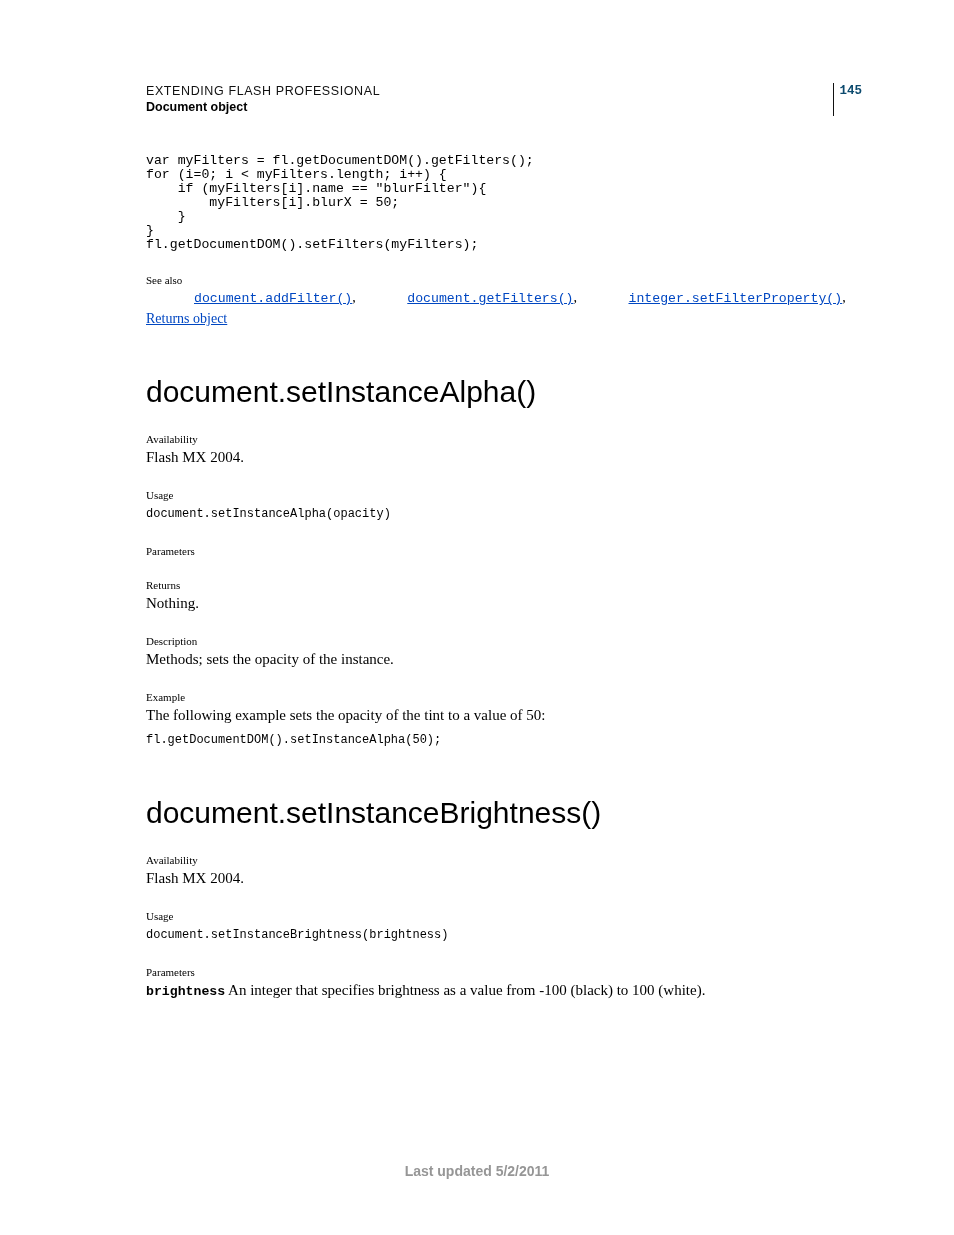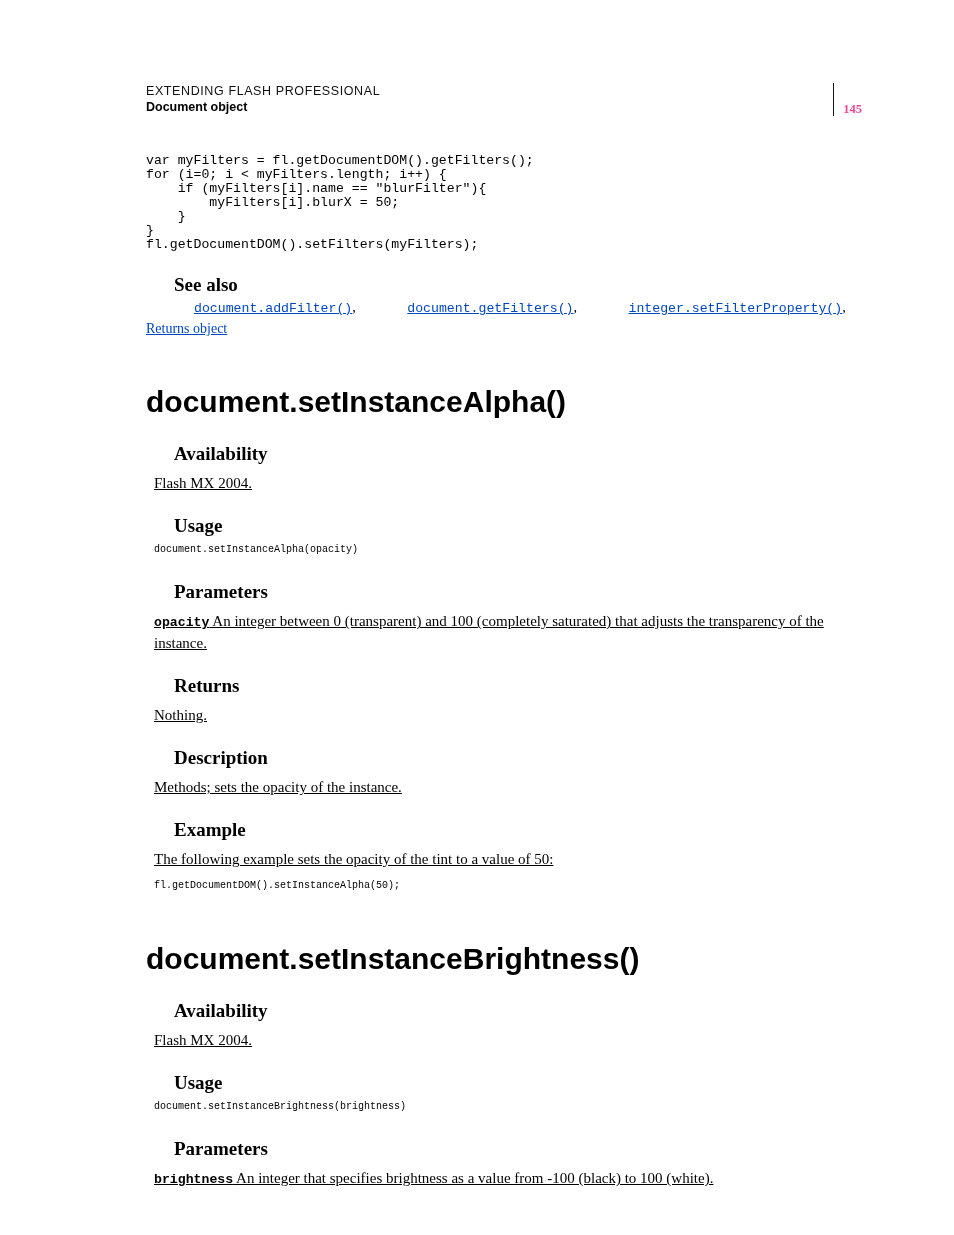--- a/index.html
+++ b/index.html
@@ -29,25 +29,24 @@
   .header-sub {
     font-family: "Myriad Pro", Arial, Helvetica, sans-serif;
     font-size: 12.5px;
     font-weight: 700;
     margin-top: 2px;
   }
   .page-num {
     position: absolute;
     top: 84px;
     right: 92px;
-    font-family: Liberation Serif, serif;
+    font-family: Liberation Mono, monospace;
     font-size: 12.5px;
     font-weight: 700;
-    color: #ec4899;
-    margin-top: 18px;
+    color: #0c4a6e;
   }
   .side-rule {
     position: absolute;
     top: 83px;
     right: 120px;
     width: 1px;
     height: 33px;
     background: #111;
   }
   .content {
@@ -59,62 +58,60 @@
   pre.code {
     font-family: "Courier New", Courier, monospace;
     font-size: 13.2px;
     line-height: 14px;
     margin: 0;
     white-space: pre;
     color: #000;
   }
   .subhead {
     font-family: "Minion Pro", "Times New Roman", Georgia, serif;
-    font-weight: 700;
-    font-size: 19px;
+    font-weight: 400;
+    font-size: 11px;
     margin-top: 22px;
     margin-bottom: 2px;
-    margin-left: 28px;
   }
   .links-line {
     font-size: 14px;
     line-height: 20px;
   }
   .links-line .mono {
     font-family: "Courier New", Courier, monospace;
     font-size: 13.2px;
     color: #0047c2;
     margin-left: 48px;
   }
   .links-line .serif-link {
     color: #0047c2;
   }
   h1.method {
     font-family: "Myriad Pro", Arial, Helvetica, sans-serif;
-    font-weight: 700;
+    font-weight: 400;
     font-size: 30px;
     margin: 46px 0 10px 0;
     letter-spacing: 0;
   }
   .body-text {
     font-size: 15px;
     line-height: 20px;
-    margin: 8px;
-    text-decoration: underline;
+    margin: 0;
   }
   .mono-inline {
     font-family: "Courier New", Courier, monospace;
     font-size: 13.2px;
     font-weight: 700;
   }
   .mono-usage {
     font-family: "Courier New", Courier, monospace;
-    font-size: 10px;
+    font-size: 12px;
     line-height: 18.4px;
-    margin: 4px 0 0 8px;
+    margin: 4px 0 0 0;
   }
   .footer {
     position: absolute;
     bottom: 56px;
     left: 0;
     width: 954px;
     text-align: center;
     font-family: "Myriad Pro", Arial, Helvetica, sans-serif;
     font-size: 14px;
     font-weight: 600;
@@ -154,23 +151,20 @@
 
     <h1 class="method">document.setInstanceAlpha()</h1>
 
     <div class="subhead sect-gap">Availability</div>
     <p class="body-text">Flash MX 2004.</p>
 
     <div class="subhead">Usage</div>
     <div class="mono-usage">document.setInstanceAlpha(opacity)</div>
 
     <div class="subhead">Parameters</div>
-    <p class="body-text">
-      <span class="mono-inline">opacity</span><span> An integer between 0 (transparent) and 100 (completely saturated) that adjusts the transparency of the instance.</span>
-    </p>
 
     <div class="subhead">Returns</div>
     <p class="body-text">Nothing.</p>
 
     <div class="subhead">Description</div>
     <p class="body-text">Methods; sets the opacity of the instance.</p>
 
     <div class="subhead">Example</div>
     <p class="body-text">The following example sets the opacity of the tint to a value of 50:</p>
     <div class="mono-usage" style="margin-top:6px;">fl.getDocumentDOM().setInstanceAlpha(50);</div>
@@ -183,13 +177,14 @@
     <div class="subhead">Usage</div>
     <div class="mono-usage">document.setInstanceBrightness(brightness)</div>
 
     <div class="subhead">Parameters</div>
     <p class="body-text">
       <span class="mono-inline">brightness</span><span> An integer that specifies brightness as a value from -100 (black) to 100 (white).</span>
     </p>
 
   </div>
 
+  <div class="footer">Last updated 5/2/2011</div>
 </div>
 
 </body></html>

